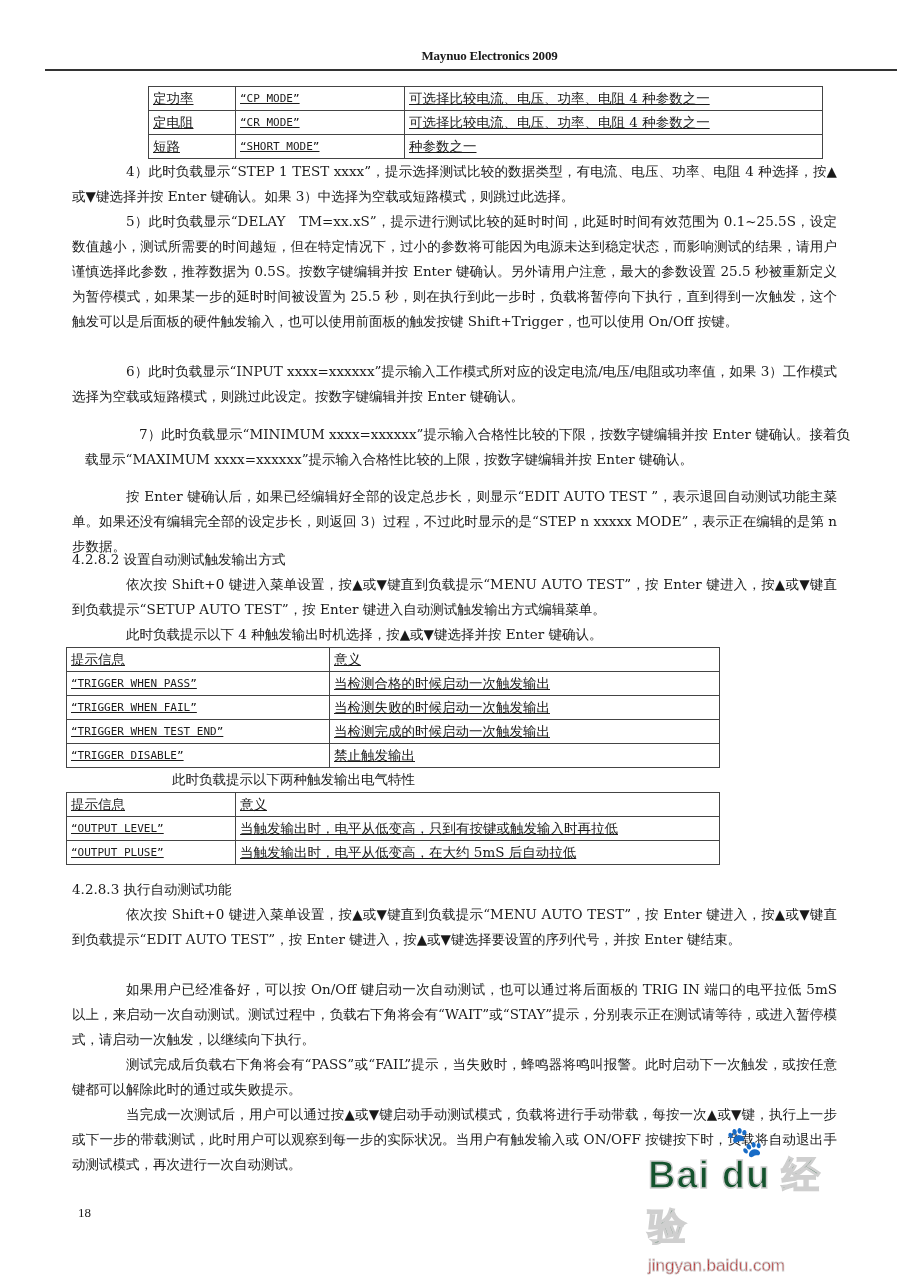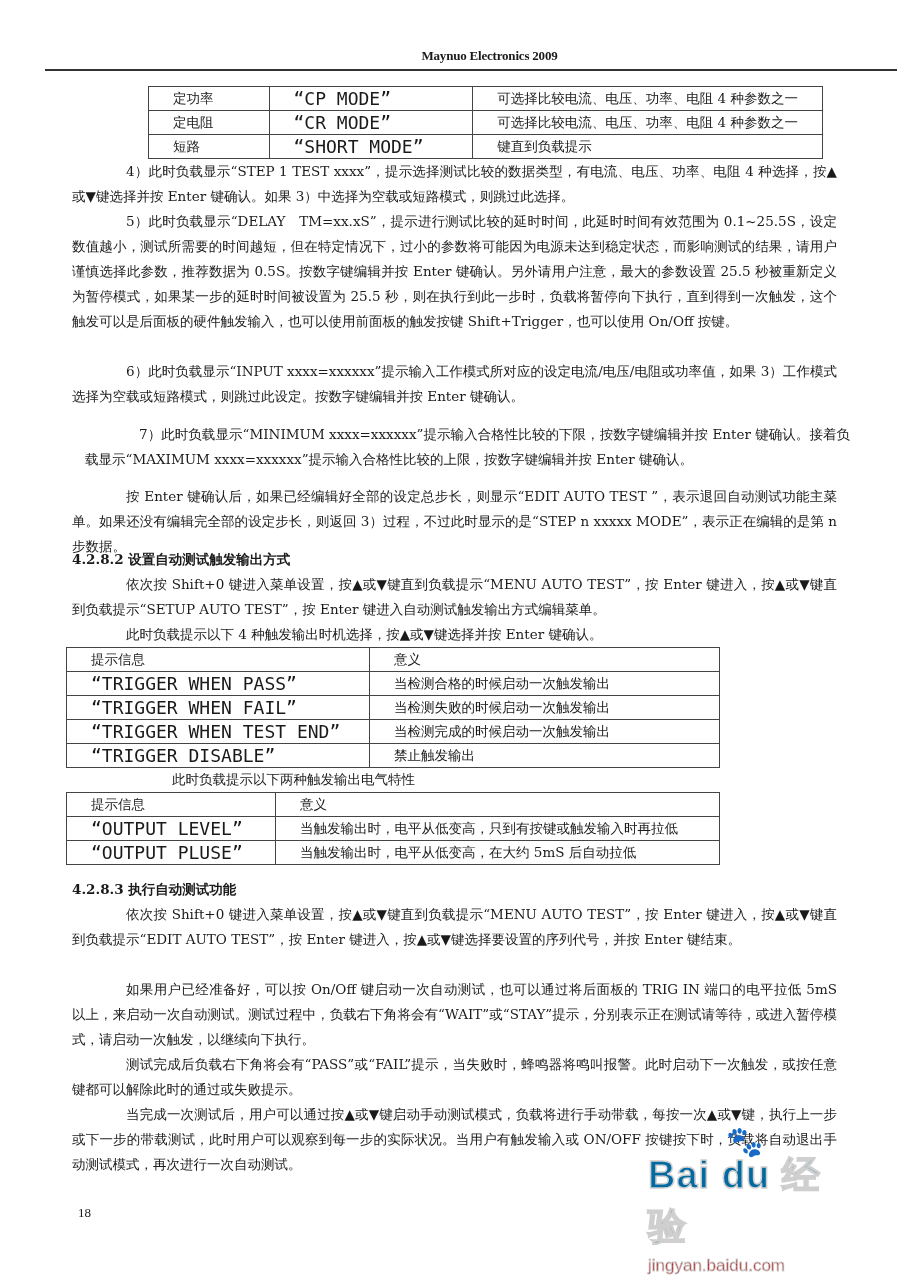--- a/index.html
+++ b/index.html
@@ -3,30 +3,30 @@
 <meta charset="utf-8">
 <style>
   html, body { margin:0; padding:0; }
   body { width:905px; height:1280px; background:#ffffff; position:relative; overflow:hidden;
          font-family:"DejaVu Serif","Liberation Serif",serif; color:#1a1a1a; }
   .abs { position:absolute;padding-left:37px; }
   .header-title { top:48px; left:0; width:905px; text-align:center; font-family:"Liberation Serif",serif;
                   font-weight:bold; font-size:13px; letter-spacing:-0.2px; }
   .header-rule { top:69px; left:45px; width:815px; height:2px; background:#333; }
   table { border-collapse:collapse; position:absolute; font-size:13.5px; }
-  td { border:1.5px solid #444; padding:0 24px; height:23px; line-height:23px; white-space:nowrap; }
-  .mono { font-family:"DejaVu Sans Mono","Liberation Mono",monospace; font-size:18px; }
+  td { border:1.5px solid #444; padding:0 4px; height:23px; line-height:23px; white-space:nowrap;text-decoration:underline; }
+  .mono { font-family:"DejaVu Sans Mono","Liberation Mono",monospace; font-size:11px; }
   .para { position:absolute; left:72px; width:765px; font-size:13.5px; line-height:25px; text-align:justify; }
   .indent { text-indent:54px; }
-  .heading { position:absolute; left:72px; font-size:13.5px; font-weight:bold; line-height:25px; }
+  .heading { position:absolute; left:72px; font-size:13.5px; font-weight:normal; line-height:25px; }
   .caption { position:absolute; font-size:13.5px; line-height:25px; }
   .page-num { position:absolute; left:78px; top:1205px; font-family:"Liberation Serif",serif; font-size:13px; }
   .watermark { position:absolute; left:648px; top:1150px; width:205px; height:100px; color:#d8d8d8; }
   .wm-logo { font-family:"Liberation Sans",sans-serif; font-size:38px; font-weight:bold; letter-spacing:1px;
-             color:#0369a1; -webkit-text-stroke:1.5px #cfcfcf; }
+             color:#14532d; -webkit-text-stroke:1.5px #cfcfcf; }
   .wm-url { font-family:"Liberation Sans",sans-serif; font-size:17px; color:#b91c1c; -webkit-text-stroke:0.8px #cccccc; margin-top:4px; }
   .wm-paw { position:absolute; left:78px; top:-26px; font-size:30px; color:#e6e6e6; }
 </style>
 </head>
 <body>
 
 <div class="abs header-title">Maynuo Electronics 2009</div>
 <div class="abs header-rule"></div>
 
 <table style="left:148px; top:86px; width:675px;">
@@ -37,21 +37,21 @@
     <td>可选择比较电流、电压、功率、电阻 4 种参数之一</td>
   </tr>
   <tr>
     <td>定电阻</td>
     <td class="mono">“CR MODE”</td>
     <td>可选择比较电流、电压、功率、电阻 4 种参数之一</td>
   </tr>
   <tr>
     <td>短路</td>
     <td class="mono">“SHORT MODE”</td>
-    <td>键直到负载提示</td>
+    <td>种参数之一</td>
   </tr>
 </tbody>
   </table>
 
 <p class="para indent" style="top:159px; margin:0;">4）此时负载显示“STEP 1 TEST xxxx”，提示选择测试比较的数据类型，有电流、电压、功率、电阻 4 种选择，按▲或▼键选择并按 Enter 键确认。如果 3）中选择为空载或短路模式，则跳过此选择。</p>
 <p class="para indent" style="top:209px; margin:0;">5）此时负载显示“DELAY　TM=xx.xS”，提示进行测试比较的延时时间，此延时时间有效范围为 0.1~25.5S，设定数值越小，测试所需要的时间越短，但在特定情况下，过小的参数将可能因为电源未达到稳定状态，而影响测试的结果，请用户谨慎选择此参数，推荐数据为 0.5S。按数字键编辑并按 Enter 键确认。另外请用户注意，最大的参数设置 25.5 秒被重新定义为暂停模式，如果某一步的延时时间被设置为 25.5 秒，则在执行到此一步时，负载将暂停向下执行，直到得到一次触发，这个触发可以是后面板的硬件触发输入，也可以使用前面板的触发按键 Shift+Trigger，也可以使用 On/Off 按键。</p>
 <p class="para indent" style="top:359px; margin:0;">6）此时负载显示“INPUT xxxx=xxxxxx”提示输入工作模式所对应的设定电流/电压/电阻或功率值，如果 3）工作模式选择为空载或短路模式，则跳过此设定。按数字键编辑并按 Enter 键确认。</p>
 <p class="para indent" style="top:409px; margin:13px;">7）此时负载显示“MINIMUM xxxx=xxxxxx”提示输入合格性比较的下限，按数字键编辑并按 Enter 键确认。接着负载显示“MAXIMUM xxxx=xxxxxx”提示输入合格性比较的上限，按数字键编辑并按 Enter 键确认。</p>
 <p class="para indent" style="top:484px; margin:0;">按 Enter 键确认后，如果已经编辑好全部的设定总步长，则显示“EDIT AUTO TEST ”，表示退回自动测试功能主菜单。如果还没有编辑完全部的设定步长，则返回 3）过程，不过此时显示的是“STEP n xxxxx MODE”，表示正在编辑的是第 n 步数据。</p>
 

